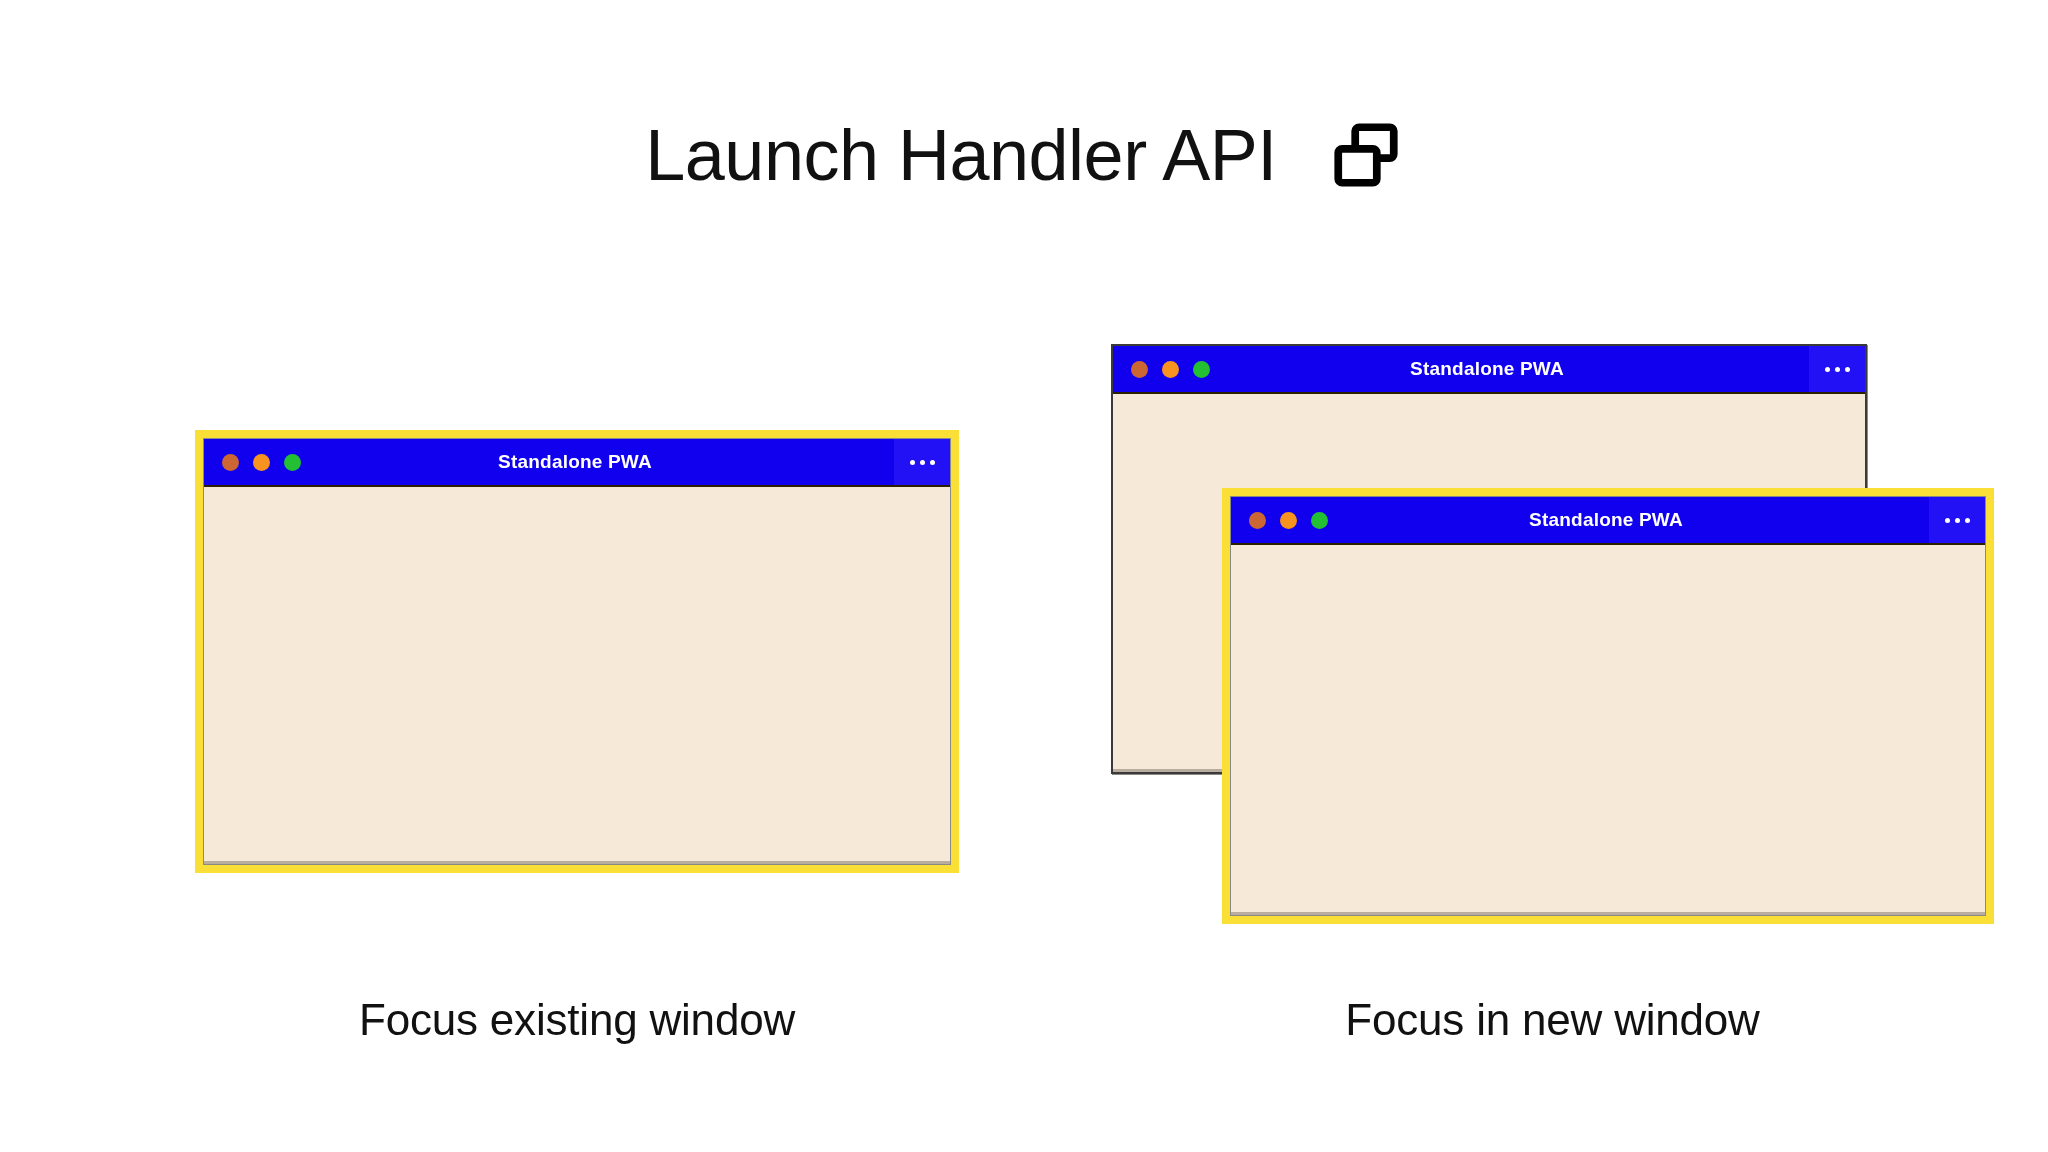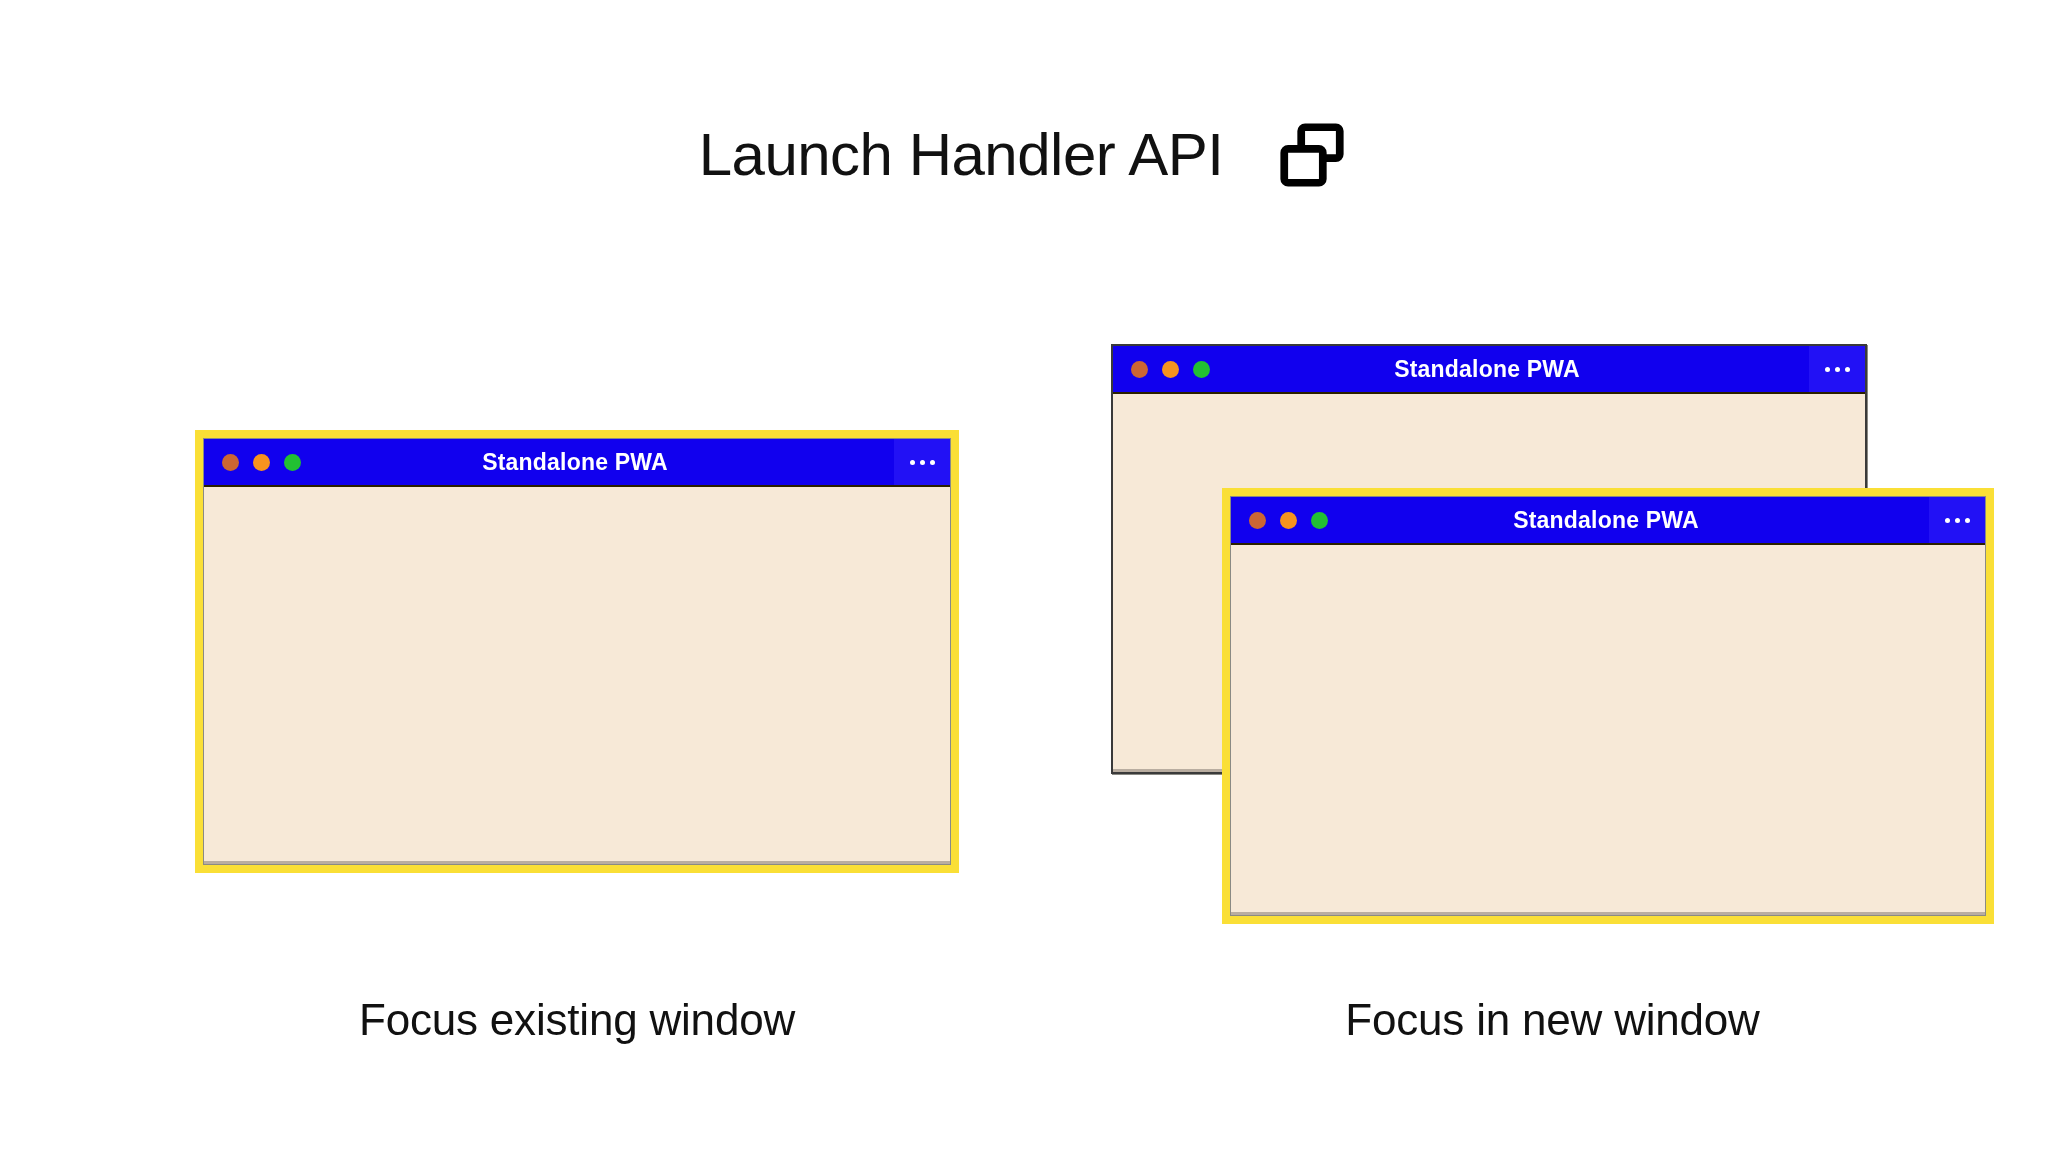--- a/index.html
+++ b/index.html
@@ -21,21 +21,21 @@
     position: absolute;
     left: 0;
     top: 118px;
     width: 2048px;
     display: flex;
     align-items: center;
     justify-content: center;
     gap: 52px;
   }
   .page-title {
-    font-size: 60px;
+    font-size: 72px;
     font-weight: 400;
     color: #111111;
     letter-spacing: -0.5px;
     line-height: 1;
     white-space: nowrap;
   }
   .title-icon {
     width: 74px;
     height: 74px;
     display: block;
@@ -101,21 +101,21 @@
   .win-title {
     position: absolute;
     left: 0;
     right: 0;
     top: 0;
     bottom: 0;
     display: flex;
     align-items: center;
     justify-content: center;
     color: #ffffff;
-    font-size: 23px;
+    font-size: 19px;
     font-weight: bold;
     letter-spacing: 0.2px;
     pointer-events: none;
     padding-right: 4px;
   }
   .menu-btn {
     position: absolute;
     right: 0;
     top: 0;
     bottom: 0;

